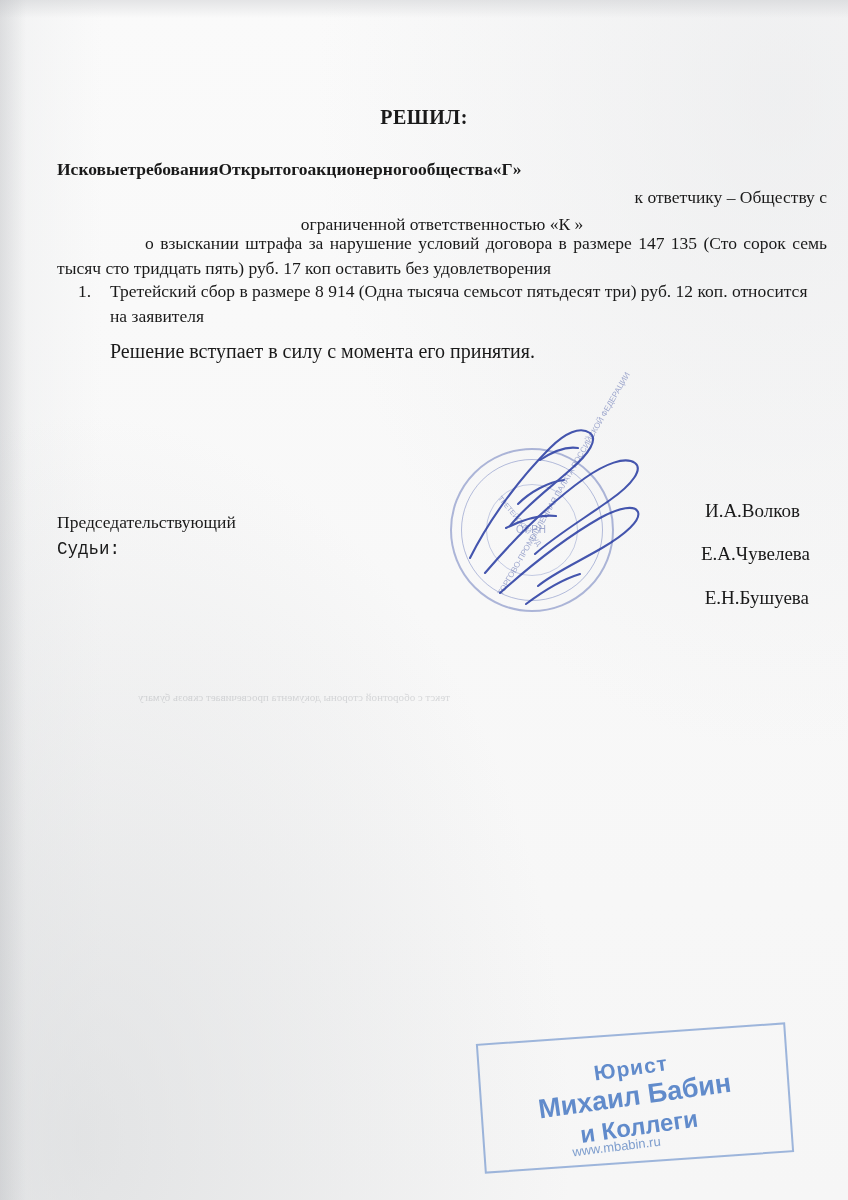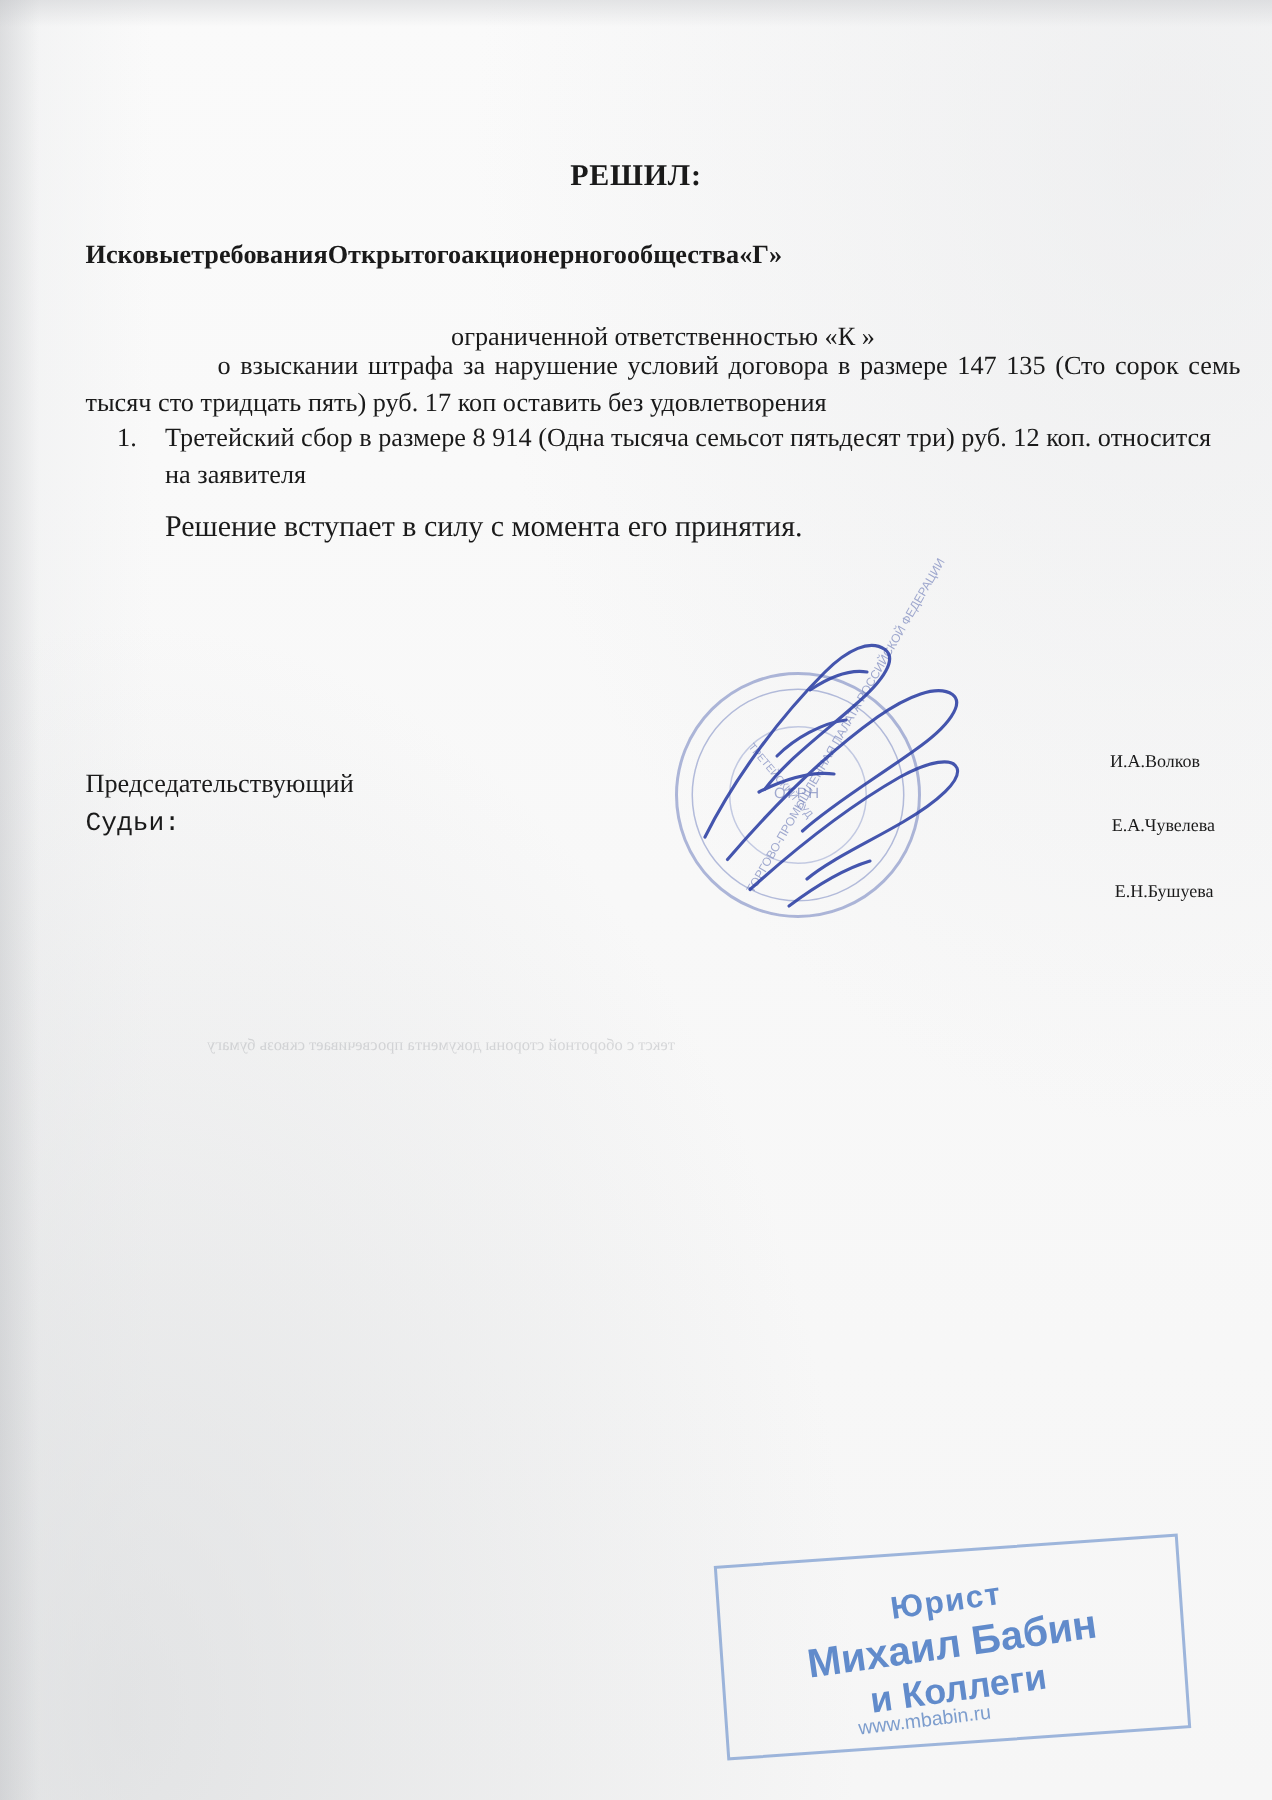--- a/index.html
+++ b/index.html
@@ -98,21 +98,21 @@
   .sig-left {
     position: absolute;
     left: 57px;
     font-size: 17.5px;
   }
   .sig-chair { top: 464px; }
   .sig-judges { top: 491px; font-family: Liberation Mono, monospace; }
   .sig-right {
     position: absolute;
     right: 40px;
-    font-size: 12px;
+    font-size: 19px;
     text-align: left;
   }
   .sig-n1 { top: 452px; right: 48px; }
   .sig-n2 { top: 495px; right: 38px; }
   .sig-n3 { top: 539px; right: 39px; }
 
   
   .stamp {
     position: absolute;
     left: 450px;
@@ -250,20 +250,21 @@
     <div class="para-justified p1">
       <div class="line-a">
         <span>Исковые</span>
         <span>требования</span>
         <span>Открытого</span>
         <span>акционерного</span>
         <span>общества</span>
         <span>«Г</span>
         <span>»</span>
       </div>
+      <div class="line-b">к ответчику – Обществу с</div>
     </div>
 
     <div class="para-justified p2" style="text-align:center;">ограниченной ответственностью «К             »</div>
 
     <div class="p3">
       <span class="indent"></span><span>о взыскании штрафа за нарушение условий договора в размере 147 135 (Сто сорок семь тысяч сто тридцать пять) руб. 17 коп оставить без удовлетворения</span>
     </div>
 
     <div class="list">
       <div class="list-item">

